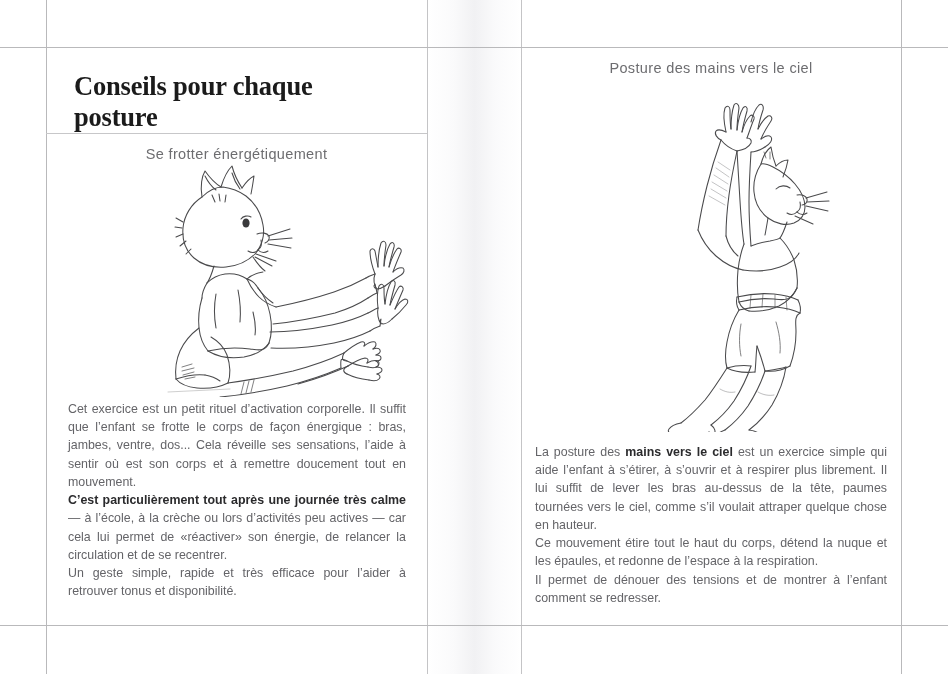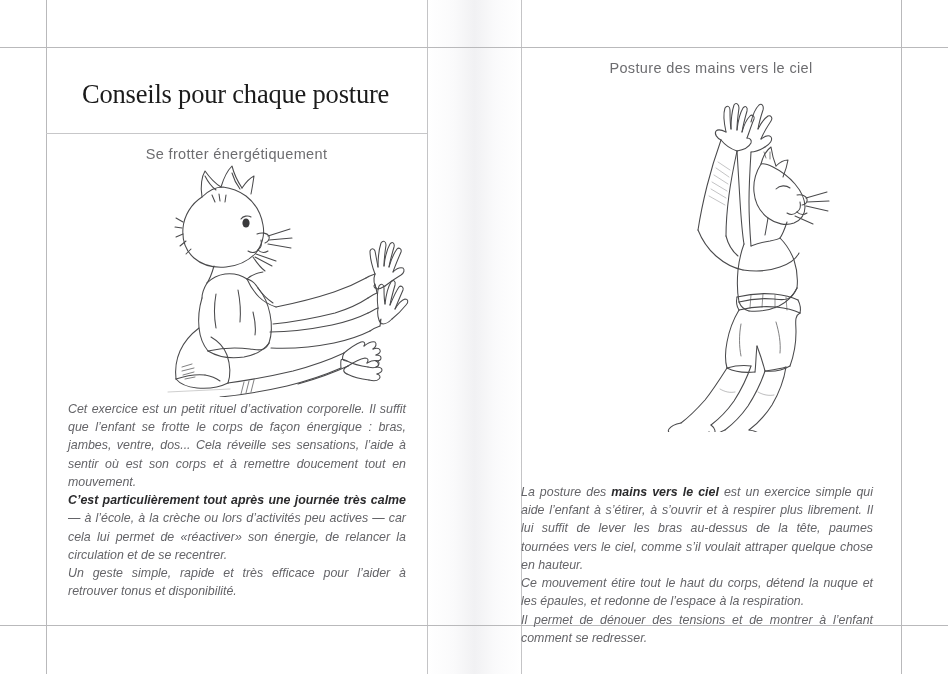--- a/index.html
+++ b/index.html
@@ -71,26 +71,26 @@
     left: 0;
     top: 47px;
     width: 381px;
     height: 87px;
     box-sizing: border-box;
     border-bottom: 1px solid #c7c7c9;
     padding: 20px 22px 0 24px;
   }
   .chapter-title {
     font-family: "Liberation Serif", serif;
-    font-weight: 400;
+    font-weight: 700;
     font-size: 26.5px;
     line-height: 1.18;
     color: #1b1b1b;
     letter-spacing: -0.2px;
-    margin: 12px;
+    margin: 4px;
   }
 
   
   .section-heading {
     position: absolute;
     width: 100%;
     text-align: center;
     font-family: "Liberation Sans", sans-serif;
     font-weight: 400;
     font-size: 14.5px;
@@ -110,27 +110,27 @@
   .body-copy {
     position: absolute;
     font-family: "Liberation Sans", sans-serif;
     font-size: 12.4px;
     line-height: 1.47;
     color: #646468;
     text-align: justify;
     text-justify: inter-word;
   }
   .body-copy p { margin: 0; }
-  .body-copy .nolast { text-align: justify; font-style: italic; }
+  .body-copy .nolast { text-align: justify; }
   .body-copy b, .body-copy strong {
     color: #2b2b2d;
     font-weight: 700;
   }
   .copy-left  { left: 22px; top: 400px; width: 338px; }
-  .copy-right { left: 0; top: 443px; width: 352px; margin-top: 40px; }
+  .copy-right { left: 14px; top: 443px; width: 352px; }
 </style>
 </head>
 <body>
 
 <div class="spread">
 
   <div class="spine"></div>
 
   <div class="guide v v-left"></div>
   <div class="guide v v-leftinner"></div>

